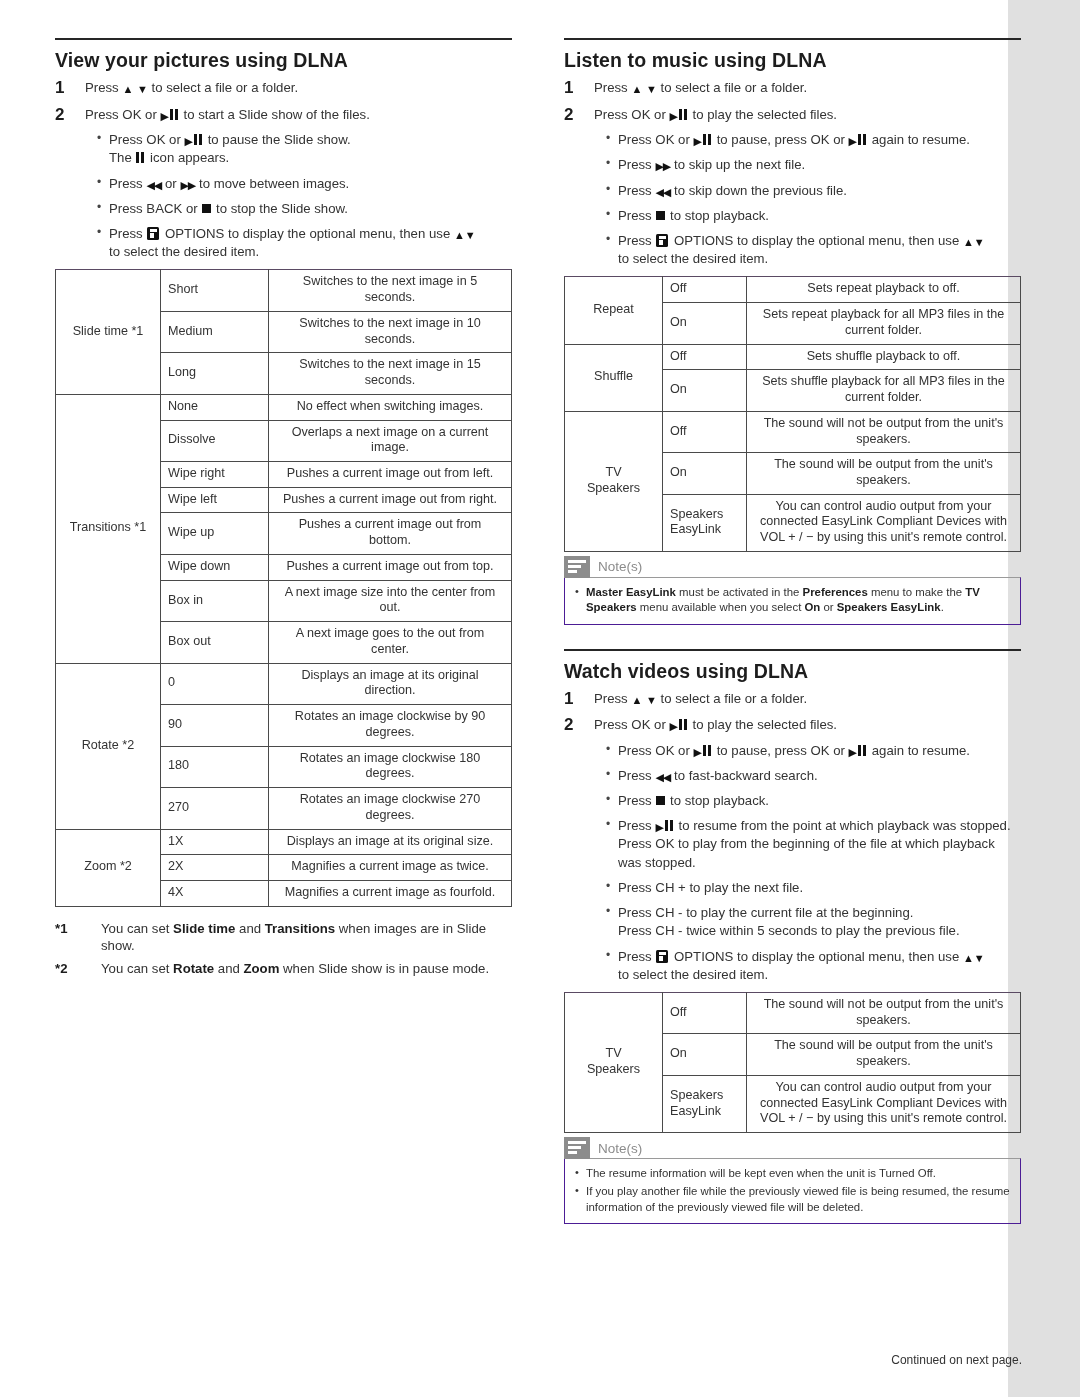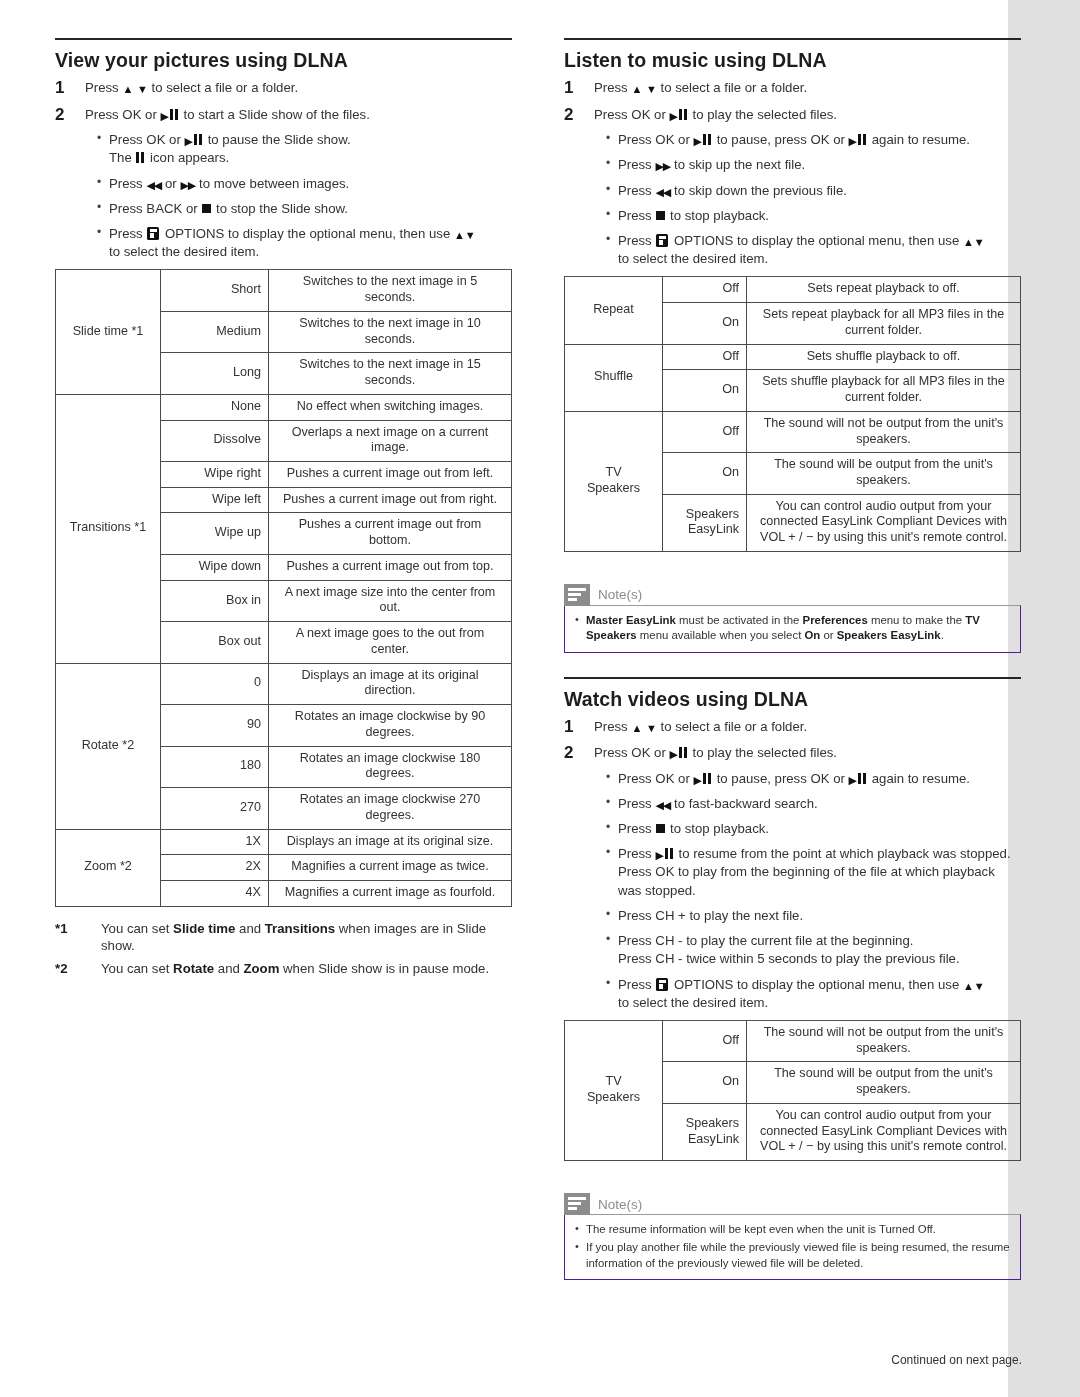--- a/index.html
+++ b/index.html
@@ -165,21 +165,21 @@
     color: #333;
     table-layout: fixed;
   }
   table.spec td {
     border: 1px solid #4a4a4a;
     padding: 4px 7px 5px 7px;
     line-height: 1.25;
     vertical-align: middle;
   }
   table.spec td.k1 { text-align: center; }
-  table.spec td.k2 { text-align: right; }
+  table.spec td.k2 { text-align: left; }
   table.spec td.desc { text-align: center; }
   table.spec tr.first-row td { border-top: 1.4px solid #5a4a63; }
   .c1-l { width: 105px; }
   .c2-l { width: 108px; }
   .c1-r { width: 98px; }
   .c2-r { width: 84px; }
 
   
   .footnotes { margin-top: 13px; }
   .fn {
@@ -191,21 +191,21 @@
     color: #333;
   }
   .fn-mark {
     width: 46px; flex: 0 0 46px;
     font-weight: bold;
     color: #1d1d1d;
   }
   .fn-text { flex: 1; }
 
   
-  .notes { margin-top: 32px; }
+  .notes { margin-top: 4px; }
   .notes-head {
     display: flex;
     align-items: center;
     gap: 8px;
     height: 22px;
   }
   .notes-icon {
     width: 26px; height: 22px;
     background: #8c8c8c;
     position: relative;

